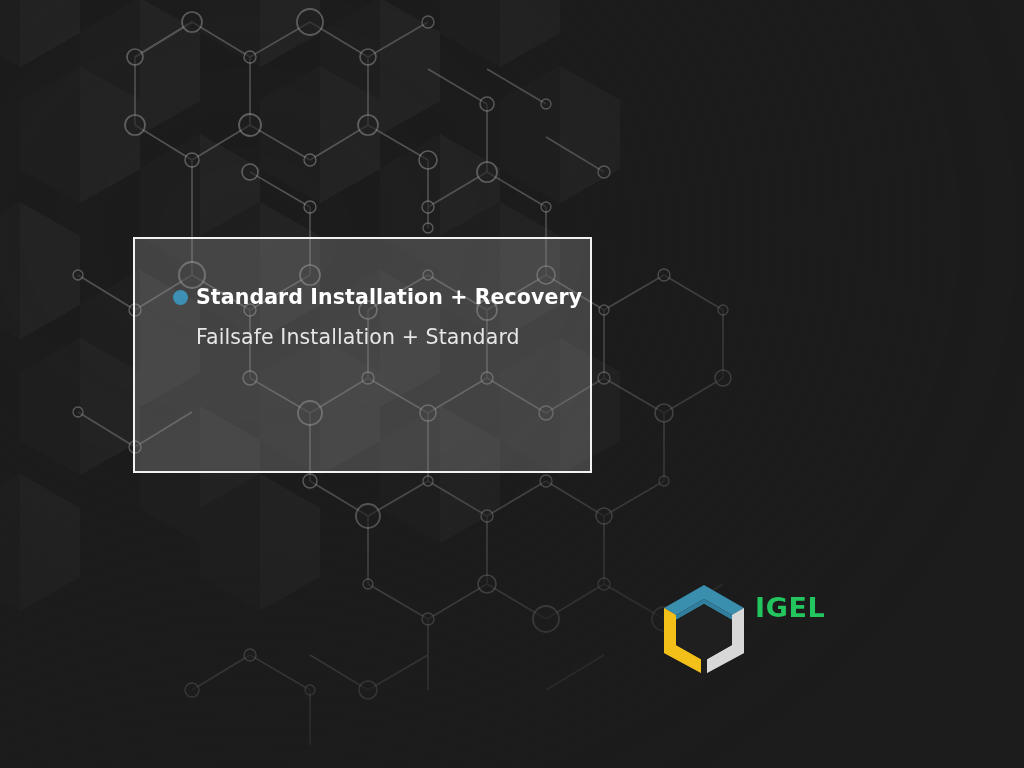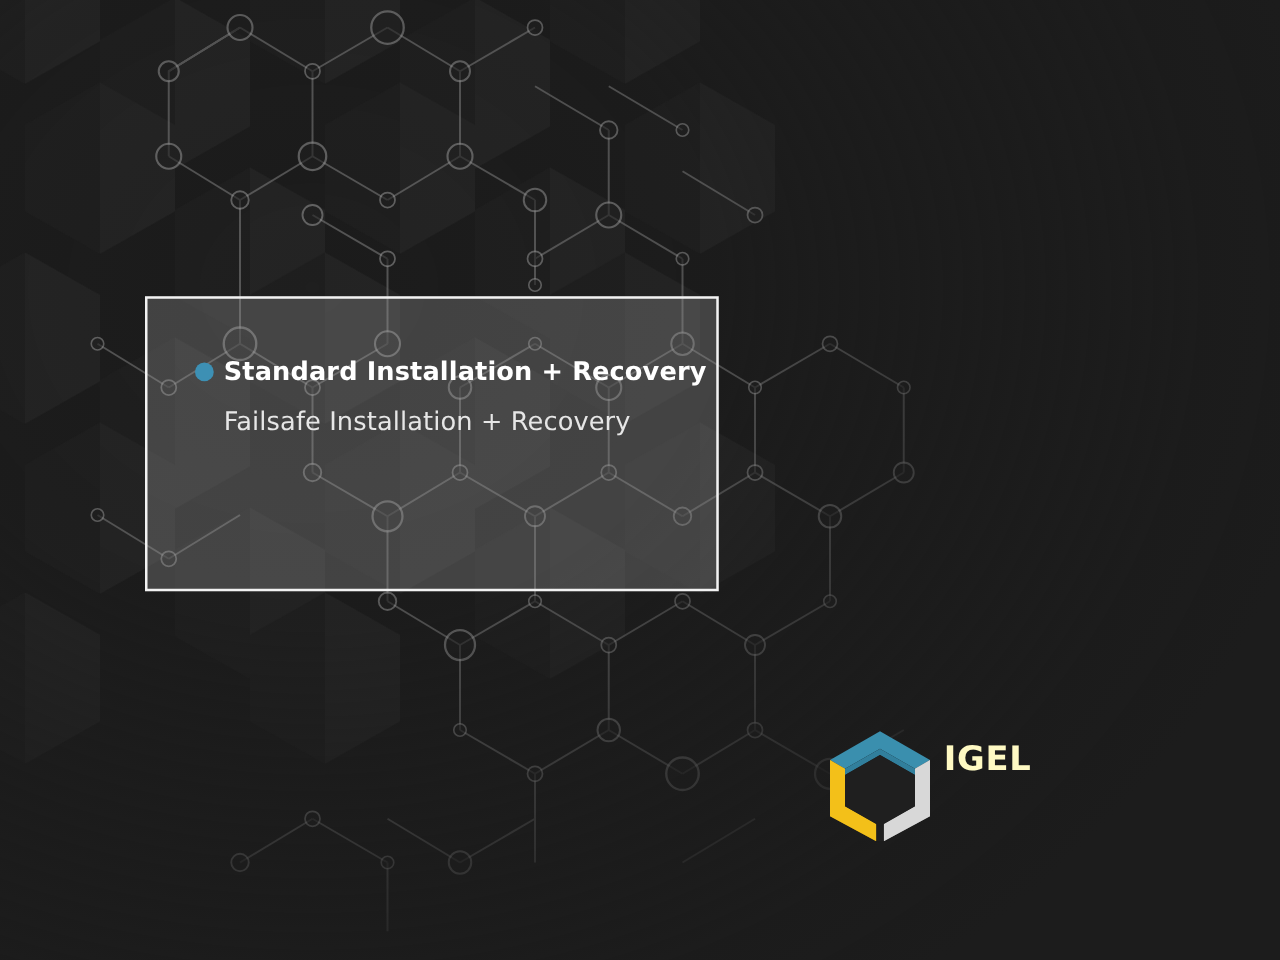--- a/index.html
+++ b/index.html
@@ -52,21 +52,21 @@
         rgba(28,28,28,0.12) 40%,
         rgba(28,28,28,0.62) 68%,
         rgba(28,28,28,0.93) 86%,
         rgba(28,28,28,1) 100%);
     pointer-events: none;
   }
 
   
   #menu-panel {
     position: absolute;
-    left: 116px;
+    left: 133px;
     top: 237px;
     width: 459px;
     height: 236px;
     border: 2px solid #f2f2f2;
     background: rgba(160, 160, 160, 0.30);
     box-sizing: border-box;
   }
   .menu-list {
     position: absolute;
     left: 0;
@@ -114,21 +114,21 @@
     position: absolute;
     left: 0;
     top: 0;
     width: 88px;
     height: 90px;
   }
   #logo-text {
     position: absolute;
     left: 95px;
     top: 7px;
-    color: #fef9c3;
+    color: #22c55e;
     font-weight: bold;
     font-size: 27px;
     letter-spacing: 0.6px;
     line-height: 36px;
   }
   #logo-text div { white-space: nowrap; }
 </style>
 </head>
 <body>
 
@@ -321,21 +321,21 @@
     <div class="menu-list">
 
       <div class="menu-item selected">
         <span class="bullet"></span>
         <span class="label">Standard Installation + Recovery</span>
       </div>
 
 
       <div class="menu-item">
         
-        <span class="label">Failsafe Installation + Recovery</span>
+        <span class="label">Failsafe Installation + Standard</span>
       </div>
 
 
     </div>
   </div>
 
   <div id="logo">
     <svg id="logo-mark" viewBox="0 0 88 90">
 
       <polygon points="44,2 84,25 72,32 44,16 16,32 4,25" fill="#3a8fae"></polygon>

